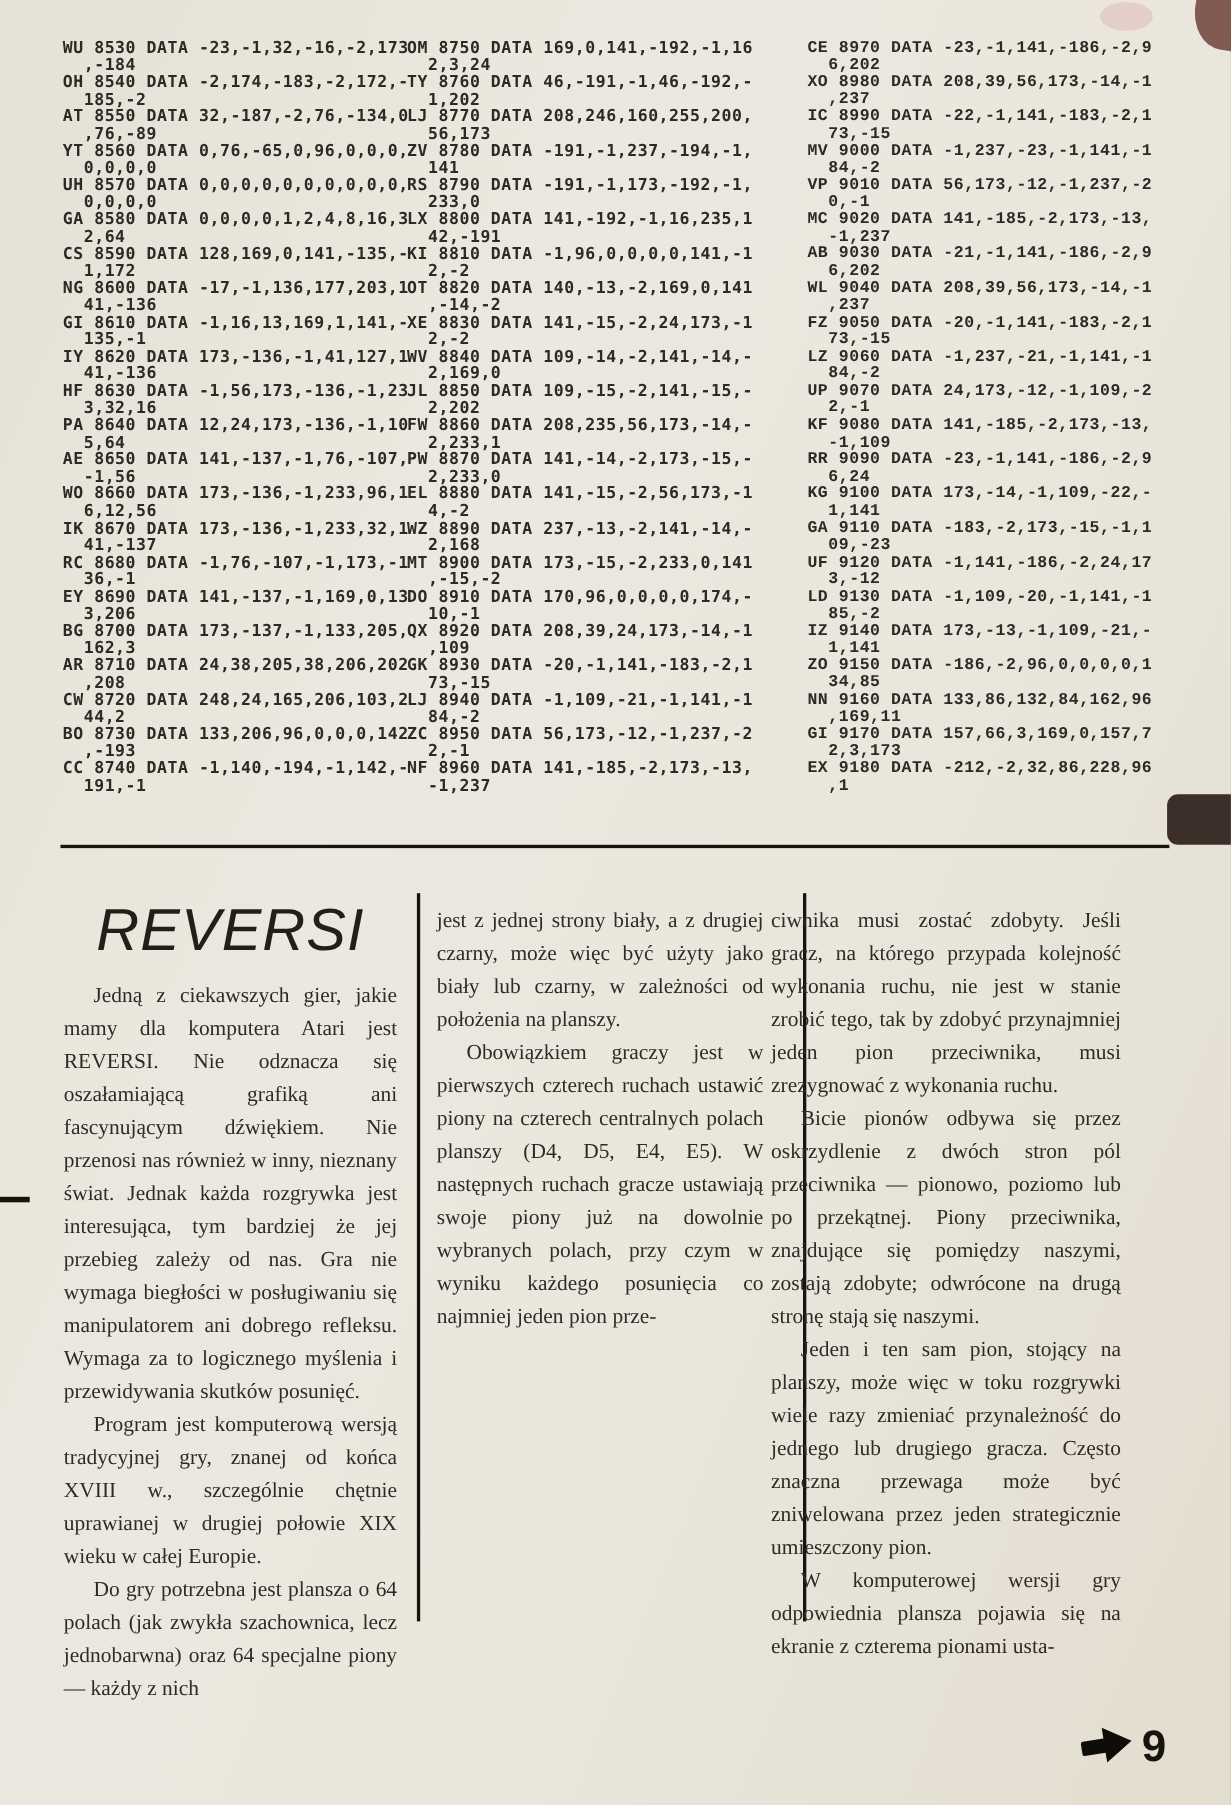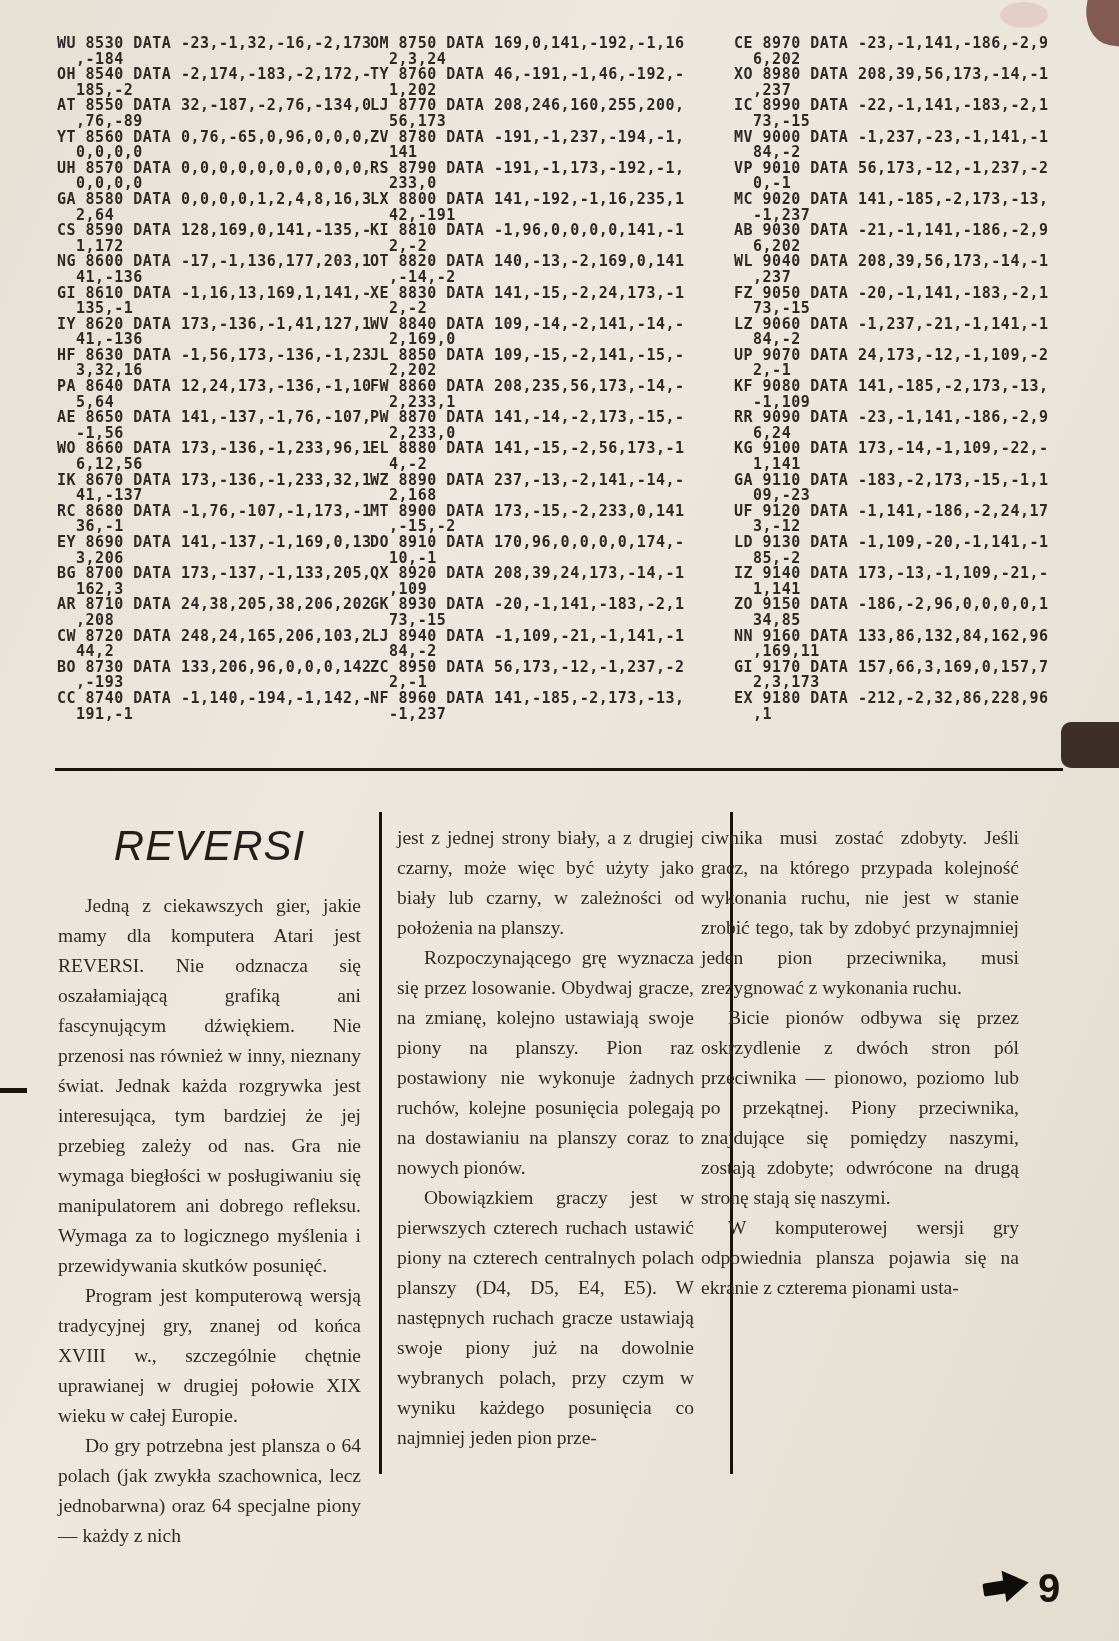--- a/index.html
+++ b/index.html
@@ -21,21 +21,21 @@
     font-family: "DejaVu Sans Mono", monospace;
     font-weight: 700;
     font-size: 15px;
     line-height: 15.6px;
     letter-spacing: 0.5px;
     color: #2c2926;
     white-space: pre;
   }
   #lst1 { left: 57px; }
   #lst2 { left: 370px; }
-  #lst3 { left: 734px; }
+  #lst3 { left: 734px; font-family: Liberation Mono, monospace; }
 
   
   .rule-top {
     position: absolute; left: 55px; top: 768px;
     width: 1008px; height: 3px; background: #17130f;
   }
   .vdiv {
     position: absolute; top: 812px;
     width: 3px; height: 662px; background: #17130f;
   }
@@ -51,21 +51,21 @@
     color: #2e2a26;
   }
   #acol1 { left: 58px;  top: 818px; width: 303px; }
   #acol2 { left: 397px; top: 823px; width: 297px; }
   #acol3 { left: 701px; top: 823px; width: 318px; }
   .artcol p { margin: 0; text-indent: 27px; font-family: Liberation Serif, serif; }
   .artcol.cont p:first-child { text-indent: 0; }
   .title {
     font-style: italic;
     font-weight: 400;
-    font-size: 42px;
+    font-size: 54px;
     line-height: 48px;
     letter-spacing: 1px;
     text-align: center;
     margin: 4px 0 21px 0;
     color: #221f1b;
   }
 
   
   .next-arrow {
     position: absolute; left: 983px; top: 1570px;
@@ -255,27 +255,27 @@
     <div class="title">REVERSI</div>
     <div>
         <p>Jedną z ciekawszych gier, jakie mamy dla komputera Atari jest REVERSI. Nie odznacza się oszałamiającą grafiką ani fascynującym dźwiękiem. Nie przenosi nas również w inny, nieznany świat. Jednak każda rozgrywka jest interesująca, tym bardziej że jej przebieg zależy od nas. Gra nie wymaga biegłości w posługiwaniu się manipulatorem ani dobrego refleksu. Wymaga za to logicznego myślenia i przewidywania skutków posunięć.</p>
         <p>Program jest komputerową wersją tradycyjnej gry, znanej od końca XVIII w., szczególnie chętnie uprawianej w drugiej połowie XIX wieku w całej Europie.</p>
         <p>Do gry potrzebna jest plansza o 64 polach (jak zwykła szachownica, lecz jednobarwna) oraz 64 specjalne piony — każdy z nich</p>
       </div>
   </section>
 
   <section class="artcol cont" id="acol2">
       <p>jest z jednej strony biały, a z drugiej czarny, może więc być użyty jako biały lub czarny, w zależności od położenia na planszy.</p>
-      <p>Rozpoczynającego grę wyznacza się przez losowanie. Obydwaj gracze, na zmianę, kolejno ustawiają swoje piony na planszy. Pion raz postawiony nie wykonuje żadnych ruchów, kolejne posunięcia polegają na dostawianiu na planszy coraz to nowych pionów.</p>
       <p>Obowiązkiem graczy jest w pierwszych czterech ruchach ustawić piony na czterech centralnych polach planszy (D4, D5, E4, E5). W następnych ruchach gracze ustawiają swoje piony już na dowolnie wybranych polach, przy czym w wyniku każdego posunięcia co najmniej jeden pion prze-</p>
     </section>
 
   <section class="artcol cont" id="acol3">
       <p>ciwnika musi zostać zdobyty. Jeśli gracz, na którego przypada kolejność wykonania ruchu, nie jest w stanie zrobić tego, tak by zdobyć przynajmniej jeden pion przeciwnika, musi zrezygnować z wykonania ruchu.</p>
       <p>Bicie pionów odbywa się przez oskrzydlenie z dwóch stron pól przeciwnika — pionowo, poziomo lub po przekątnej. Piony przeciwnika, znajdujące się pomiędzy naszymi, zostają zdobyte; odwrócone na drugą stronę stają się naszymi.</p>
+      <p>Jeden i ten sam pion, stojący na planszy, może więc w toku rozgrywki wiele razy zmieniać przynależność do jednego lub drugiego gracza. Często znaczna przewaga może być zniwelowana przez jeden strategicznie umieszczony pion.</p>
       <p>W komputerowej wersji gry odpowiednia plansza pojawia się na ekranie z czterema pionami usta-</p>
     </section>
 
   <div class="next-arrow">
     <div class="bar"></div>
     <div class="tri"></div>
   </div>
 
   <div class="pageno">9</div>
 

